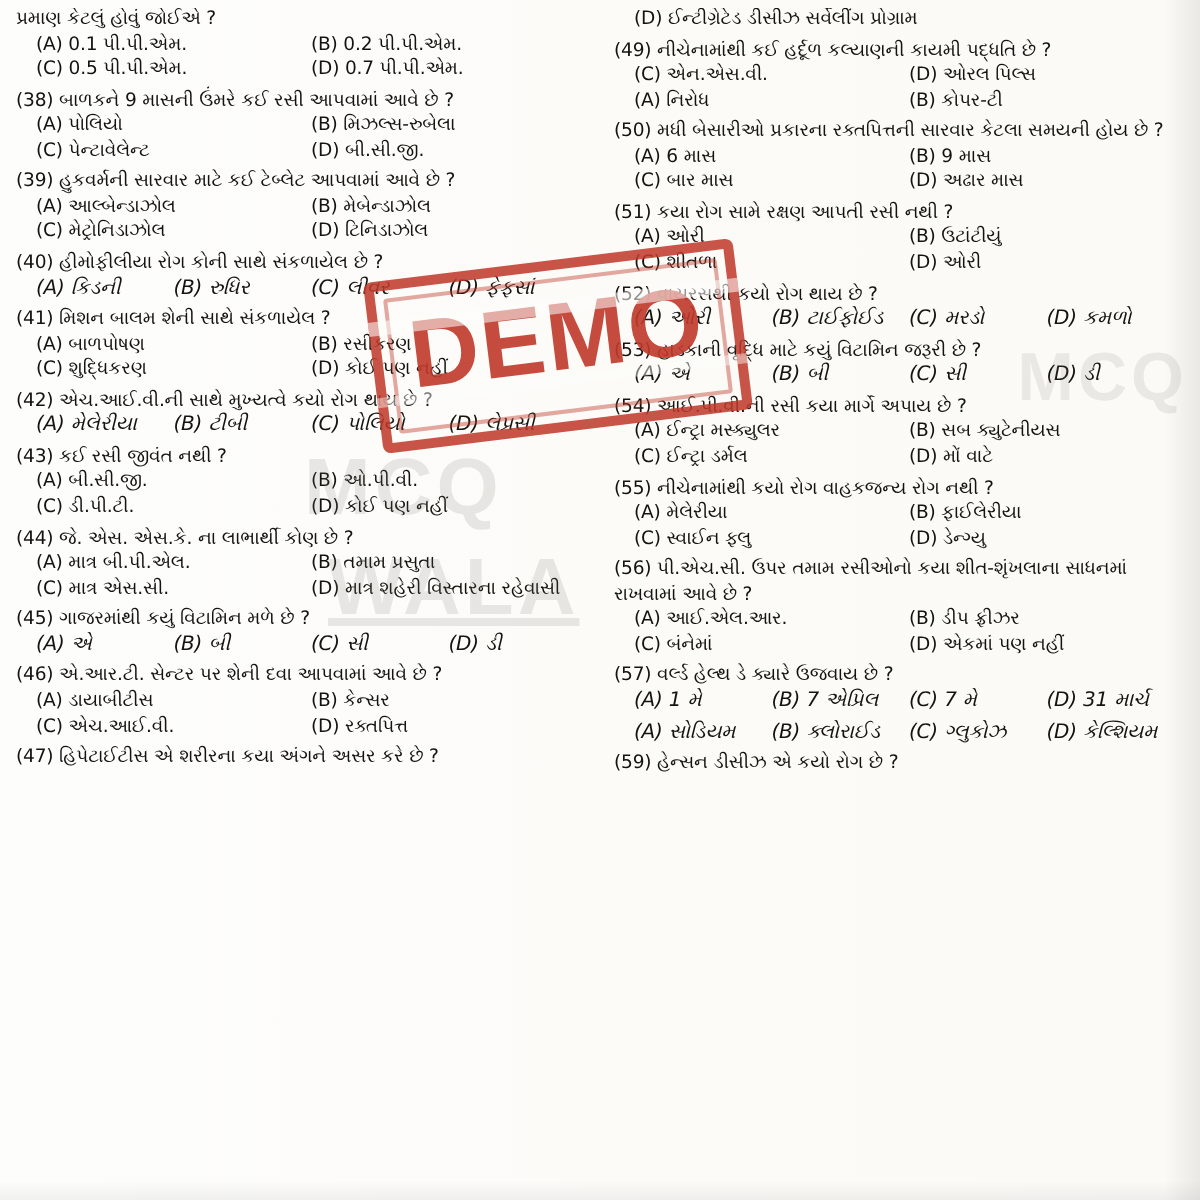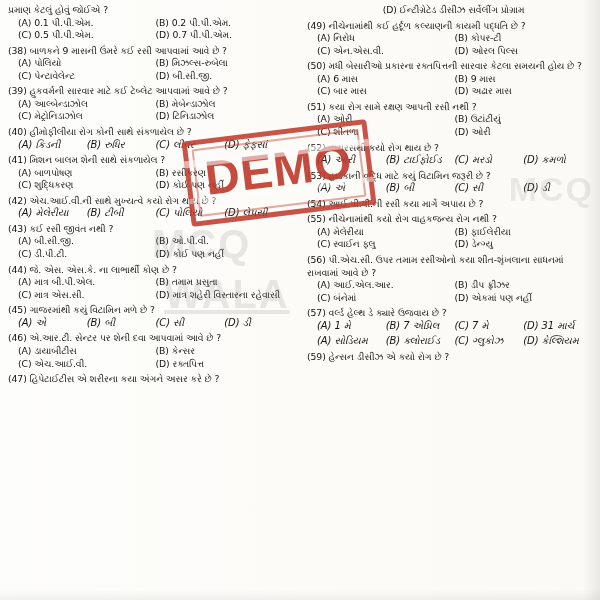--- a/index.html
+++ b/index.html
@@ -56,21 +56,21 @@
     line-height: 12.6px;
     color: #15130f;
     padding-left: 10px;
     letter-spacing: -0.1px;
   }
   .optrow .opt {
     width: 50%;
     box-sizing: border-box;
     padding-right: 2px;
   }
-  .optrow.single .opt { width: 100%; text-align: center; }
+  .optrow.single .opt { width: 100%; }
   .opt4 {
     display: flex;
     flex-direction: row;
     font-size: 10px;
     line-height: 12.6px;
     color: #15130f;
     padding-left: 10px;
     letter-spacing: -0.1px;
     font-style: italic;
   }
@@ -322,26 +322,26 @@
       <div class="q">
         <div class="optrow single">
           <span class="opt">(D)  ઈન્ટીગ્રેટેડ ડીસીઝ સર્વેલીંગ પ્રોગ્રામ</span>
         </div>
       </div>
 
       <div class="q">
         <div class="qtext">(49) નીચેનામાંથી કઈ હર્દૂળ કલ્યાણની કાયમી પદ્ધતિ છે ?</div>
         <div class="opts">
           <div class="optrow">
+            <span class="opt">(C)  એન.એસ.વી.</span>
+            <span class="opt">(D)  ઓરલ પિલ્સ</span>
+          </div>
+          <div class="optrow">
             <span class="opt">(A)  નિરોધ</span>
             <span class="opt">(B)  કોપર-ટી</span>
-          </div>
-          <div class="optrow">
-            <span class="opt">(C)  એન.એસ.વી.</span>
-            <span class="opt">(D)  ઓરલ પિલ્સ</span>
           </div>
         </div>
       </div>
 
       <div class="q">
         <div class="qtext">(50) મધી બેસારીઓ પ્રકારના રક્તપિત્તની સારવાર કેટલા સમયની હોય છે ?</div>
         <div class="opts">
           <div class="optrow">
             <span class="opt">(A)  6 માસ</span>
             <span class="opt">(B)  9 માસ</span>
@@ -386,20 +386,30 @@
             <span class="opt">(A)  એ</span>
             <span class="opt">(B)  બી</span>
             <span class="opt">(C)  સી</span>
             <span class="opt">(D)  ડી</span>
           </div>
         </div>
       </div>
 
       <div class="q">
         <div class="qtext">(54) આઈ.પી.વી.ની રસી કયા માર્ગે અપાય છે ?</div>
+        <div class="opts">
+          <div class="optrow">
+            <span class="opt">(A)  ઈન્ટ્રા મસ્ક્યુલર</span>
+            <span class="opt">(B)  સબ ક્યુટેનીયસ</span>
+          </div>
+          <div class="optrow">
+            <span class="opt">(C)  ઈન્ટ્રા ડર્મલ</span>
+            <span class="opt">(D)  મોં વાટે</span>
+          </div>
+        </div>
       </div>
 
       <div class="q">
         <div class="qtext">(55) નીચેનામાંથી કયો રોગ વાહકજન્ય રોગ નથી ?</div>
         <div class="opts">
           <div class="optrow">
             <span class="opt">(A)  મેલેરીયા</span>
             <span class="opt">(B)  ફાઈલેરીયા</span>
           </div>
           <div class="optrow">

